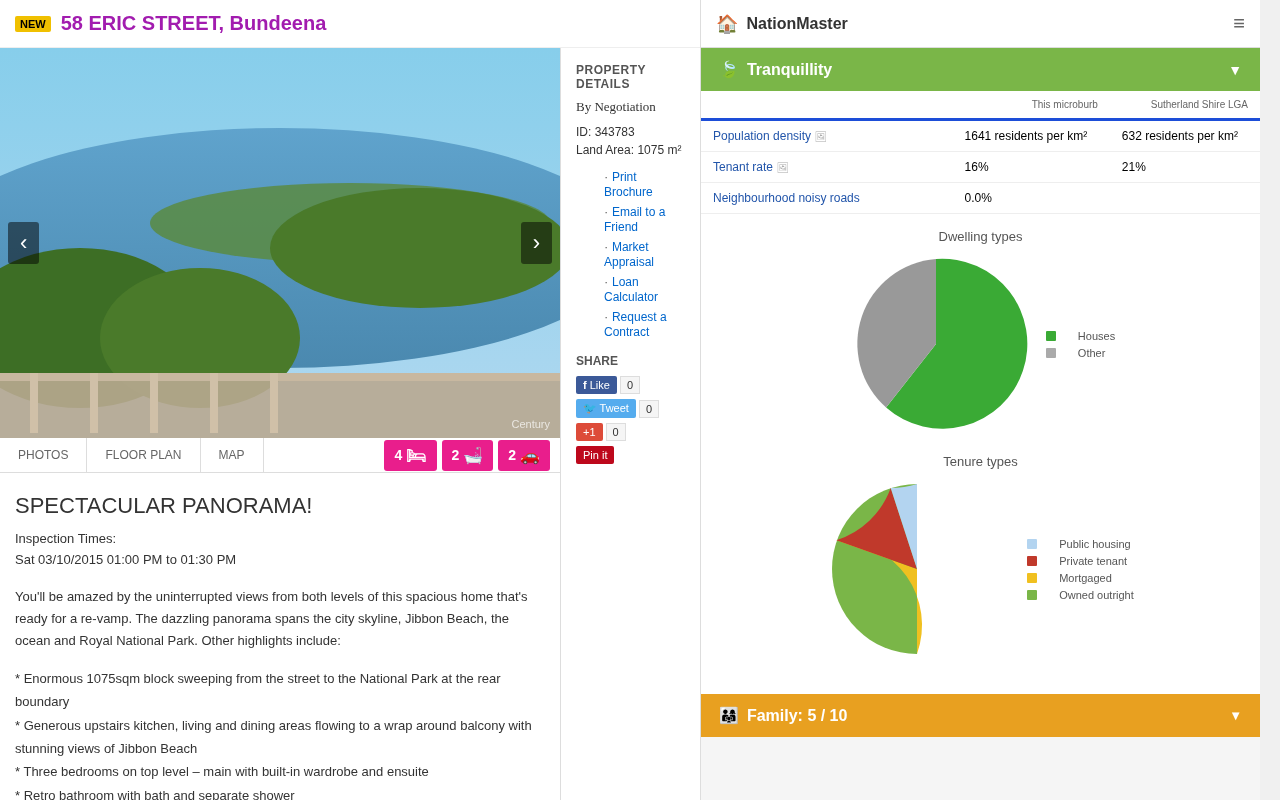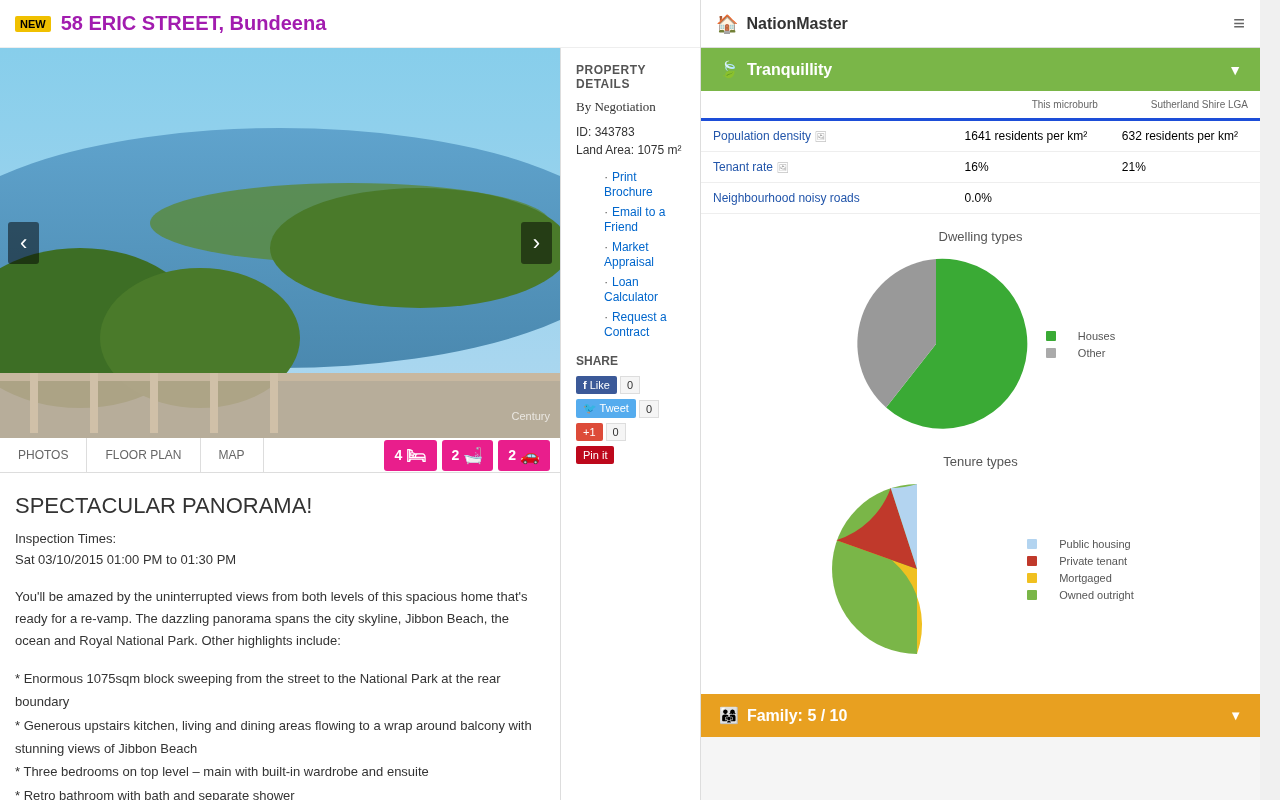--- a/index.html
+++ b/index.html
@@ -5,21 +5,21 @@
     * { box-sizing: border-box; margin: 0; padding: 0; }
     body { font-family: Arial, sans-serif; font-size: 13px; background: #f0f0f0; display: flex; width: 1280px; min-height: 800px; }
 
     
     .left-panel { width: 700px; background: #fff; overflow-y: auto; }
     .property-header { display: flex; align-items: center; padding: 12px 15px; background: #fff; border-bottom: 1px solid #eee; }
     .new-badge { background: #f0c000; color: #000; font-weight: bold; font-size: 11px; padding: 2px 5px; border-radius: 2px; margin-right: 10px; }
     .property-title { font-size: 20px; font-weight: bold; color: #a21caf; }
 
     .image-wrapper { position: relative; width: 100%; height: 390px; background: #5a9ec9; overflow: hidden; }
-    .image-overlay-text { position: absolute; bottom: 16px; right: 10px; color: rgba(255,255,255,0.7); font-size: 11px; }
+    .image-overlay-text { position: absolute; bottom: 8px; right: 10px; color: rgba(255,255,255,0.7); font-size: 11px; }
     .nav-arrow { position: absolute; top: 50%; transform: translateY(-50%); background: rgba(0,0,0,0.5); color: #fff; border: none; cursor: pointer; font-size: 22px; padding: 8px 12px; border-radius: 3px; z-index: 10; }
     .nav-arrow.left { left: 8px; }
     .nav-arrow.right { right: 8px; }
 
     .view-tabs { display: flex; align-items: center; padding: 0; border-bottom: 1px solid #ddd; background: #fff; }
     .view-tab { padding: 10px 18px; font-size: 12px; cursor: pointer; color: #666; border-right: 1px solid #ddd; }
     .property-icons { margin-left: auto; display: flex; align-items: center; gap: 5px; padding-right: 10px; }
     .prop-icon-group { display: flex; align-items: center; gap: 4px; background: #e91e8c; color: #fff; padding: 6px 10px; border-radius: 3px; font-size: 14px; font-weight: bold; }
     .prop-icon-group .icon-sym { font-size: 16px; }
 

